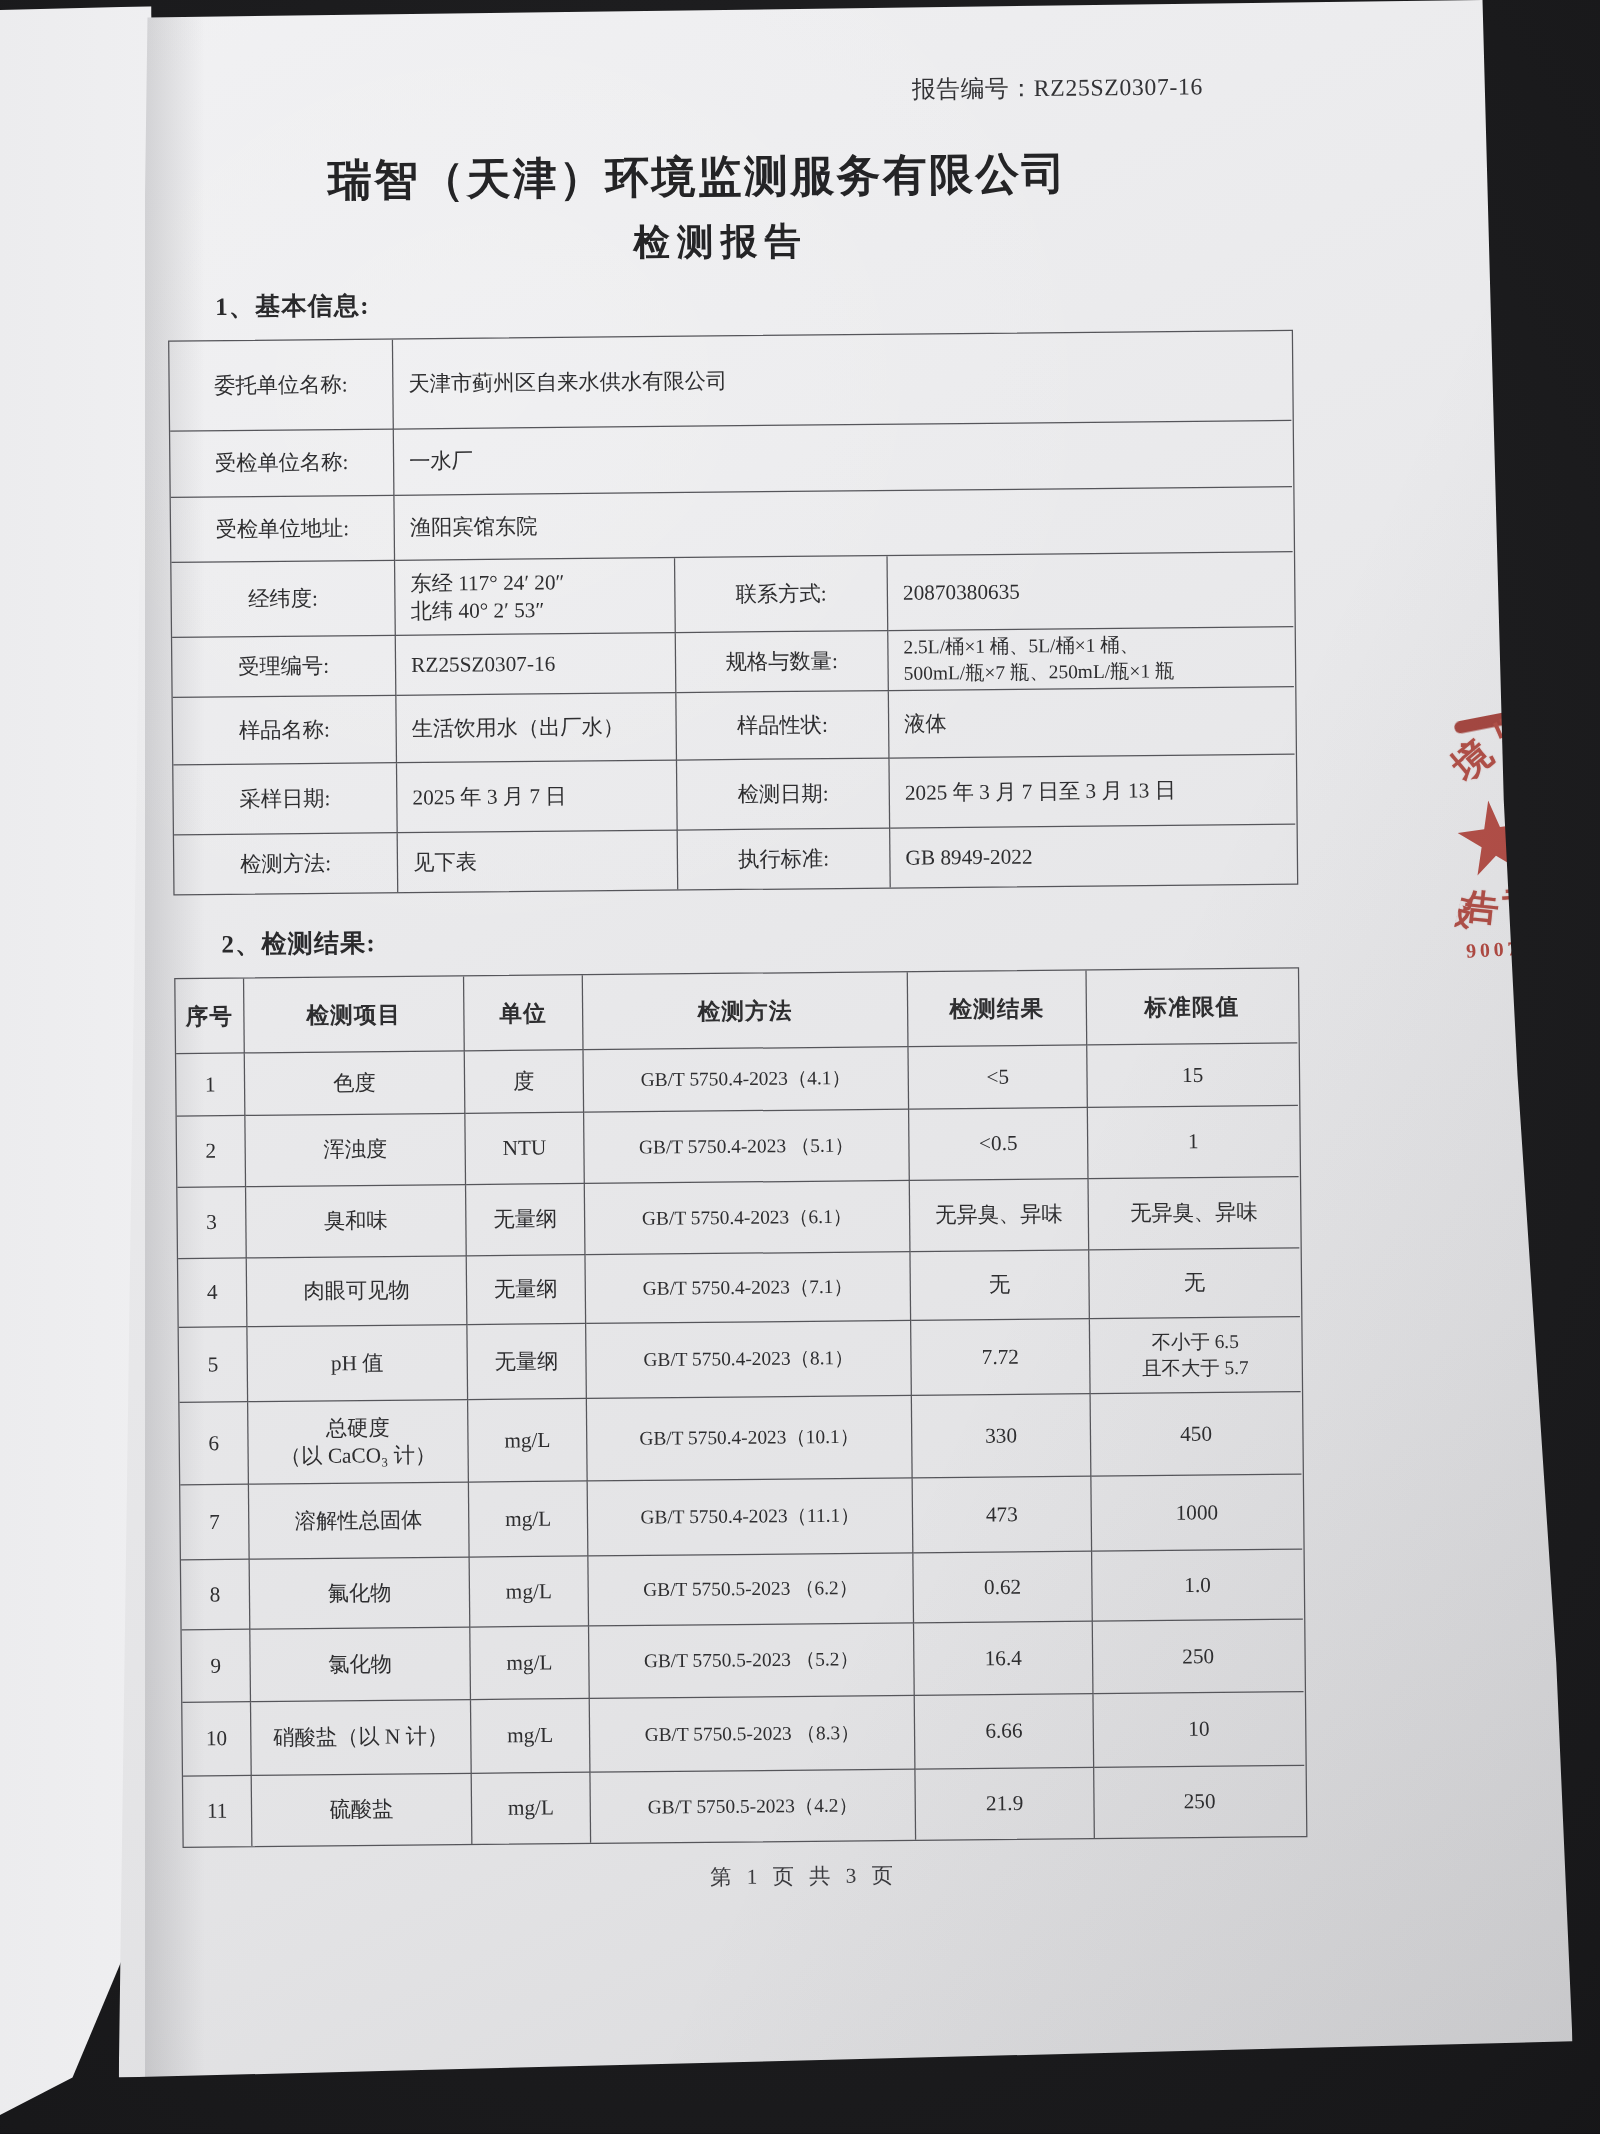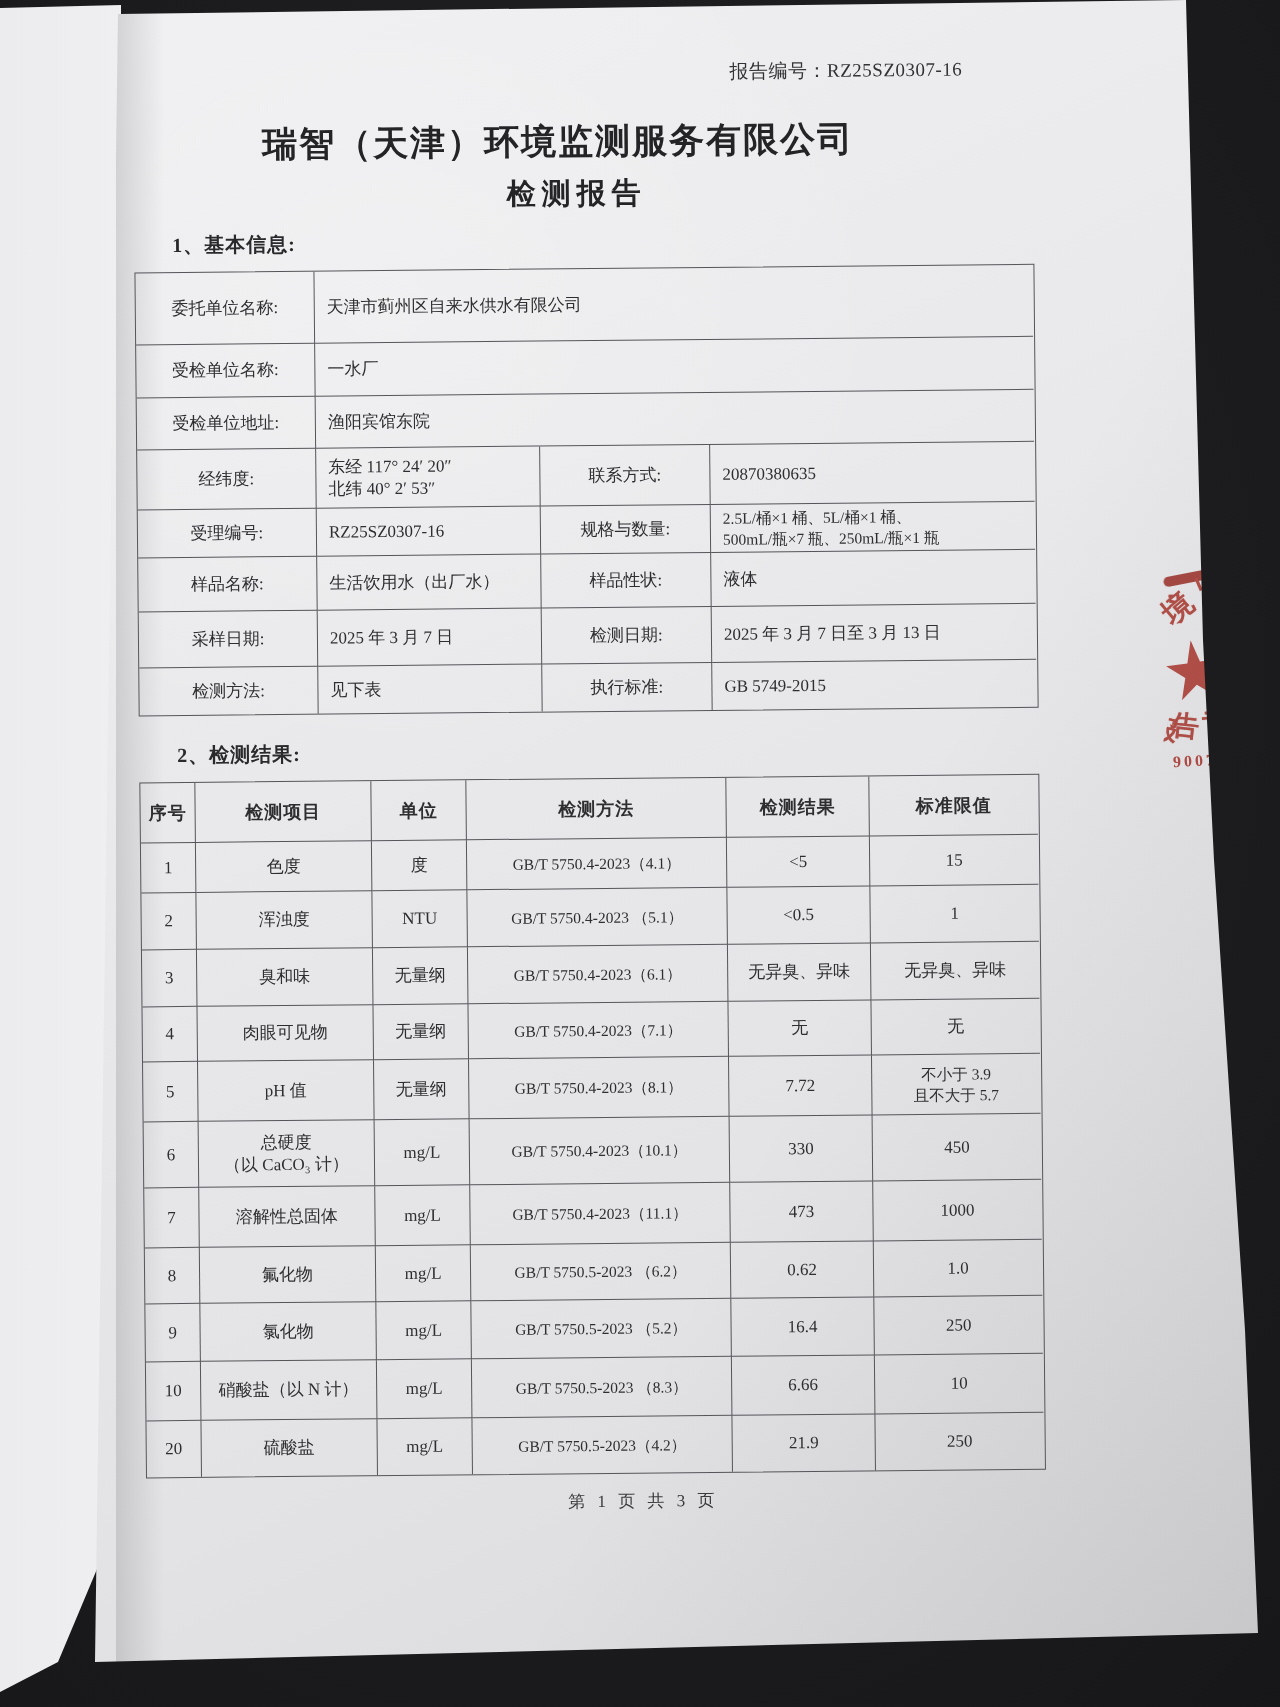--- a/index.html
+++ b/index.html
@@ -140,21 +140,21 @@
 
         </div>
 
         <div class="c noB">检测方法:</div>
         <div class="c val noB">
           <div class="l1">见下表</div>
 
         </div>
         <div class="c noB">执行标准:</div>
         <div class="c val noR noB">
-          <div class="l1">GB 5749-2015</div>
+          <div class="l1">GB 8949-2022</div>
 
         </div>
       </div>
 
       <div class="abs sec sec2">2、检测结果:</div>
 
       <div class="abs grid res-grid">
         <div class="c hdr">序号</div>
         <div class="c hdr">检测项目</div>
         <div class="c hdr">单位</div>
@@ -189,21 +189,21 @@
         <div class="c small">GB/T 5750.4-2023（7.1）</div>
         <div class="c">无</div>
         <div class="c noR">无</div>
 
         <div class="c">5</div>
         <div class="c">pH 值</div>
         <div class="c">无量纲</div>
         <div class="c small">GB/T 5750.4-2023（8.1）</div>
         <div class="c">7.72</div>
         <div class="c noR small">
-          <div class="l1">不小于 3.9</div>
+          <div class="l1">不小于 6.5</div>
           <div class="l2">且不大于 5.7</div>
         </div>
 
         <div class="c">6</div>
         <div class="c">
           <div class="l1">总硬度</div>
           <div class="l2">（以 CaCO₃ 计）</div>
         </div>
         <div class="c">mg/L</div>
         <div class="c small">GB/T 5750.4-2023（10.1）</div>
@@ -231,21 +231,21 @@
         <div class="c">16.4</div>
         <div class="c noR">250</div>
 
         <div class="c">10</div>
         <div class="c">硝酸盐（以 N 计）</div>
         <div class="c">mg/L</div>
         <div class="c small">GB/T 5750.5-2023 （8.3）</div>
         <div class="c">6.66</div>
         <div class="c noR">10</div>
 
-        <div class="c noB">20</div>
+        <div class="c noB">11</div>
         <div class="c noB">硫酸盐</div>
         <div class="c noB">mg/L</div>
         <div class="c noB small">GB/T 5750.5-2023（4.2）</div>
         <div class="c noB">21.9</div>
         <div class="c noR noB">250</div>
       </div>
 
       <div class="abs footer">第 1 页 共 3 页</div>
     </div>
 

